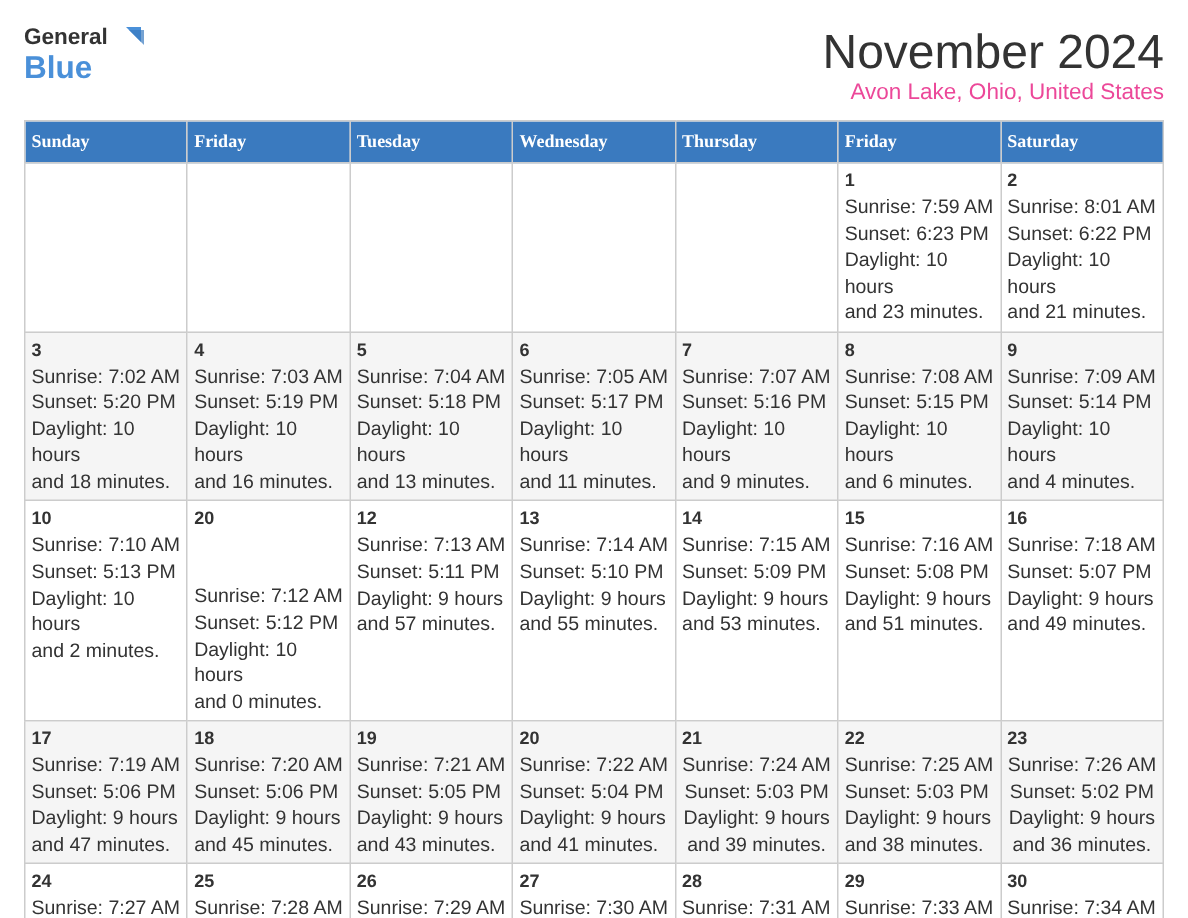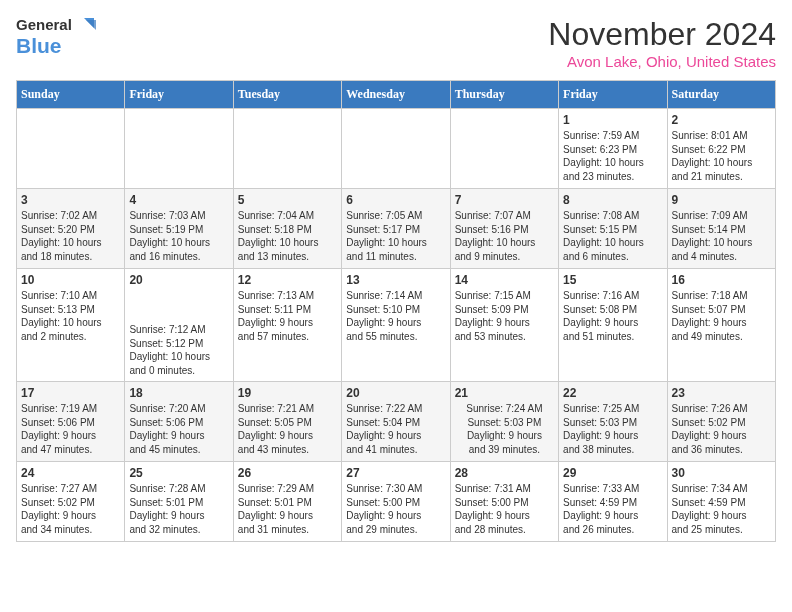--- a/index.html
+++ b/index.html
@@ -60,21 +60,21 @@
     tbody tr:nth-child(even) td {
       background: #f5f5f5;
     }
     .day-number {
       font-size: 12px;
       font-weight: bold;
       display: block;
       margin-bottom: 2px;
     }
     .day-info {
-      font-size: 10px;
+      font-size: 13px;
       line-height: 1.35;
       color: #333;
     }
     .empty-cell {
       background: #fff !important;
     }
   </style>
 </head>
 <body>
 
@@ -271,21 +271,21 @@
         </td>
         <td>
           <span class="day-number">22</span>
           <div class="day-info" style="white-space: pre-line;">Sunrise: 7:25 AM
 Sunset: 5:03 PM
 Daylight: 9 hours
 and 38 minutes.</div>
         </td>
         <td>
           <span class="day-number">23</span>
-          <div class="day-info" style="white-space: pre-line;">Sunrise: 7:26 AM
+          <div class="day-info" style="white-space: pre-line; text-align: center;">Sunrise: 7:26 AM
 Sunset: 5:02 PM
 Daylight: 9 hours
 and 36 minutes.</div>
         </td>
       </tr>
       <tr>
         <td>
           <span class="day-number">24</span>
           <div class="day-info" style="white-space: pre-line;">Sunrise: 7:27 AM
 Sunset: 5:02 PM

